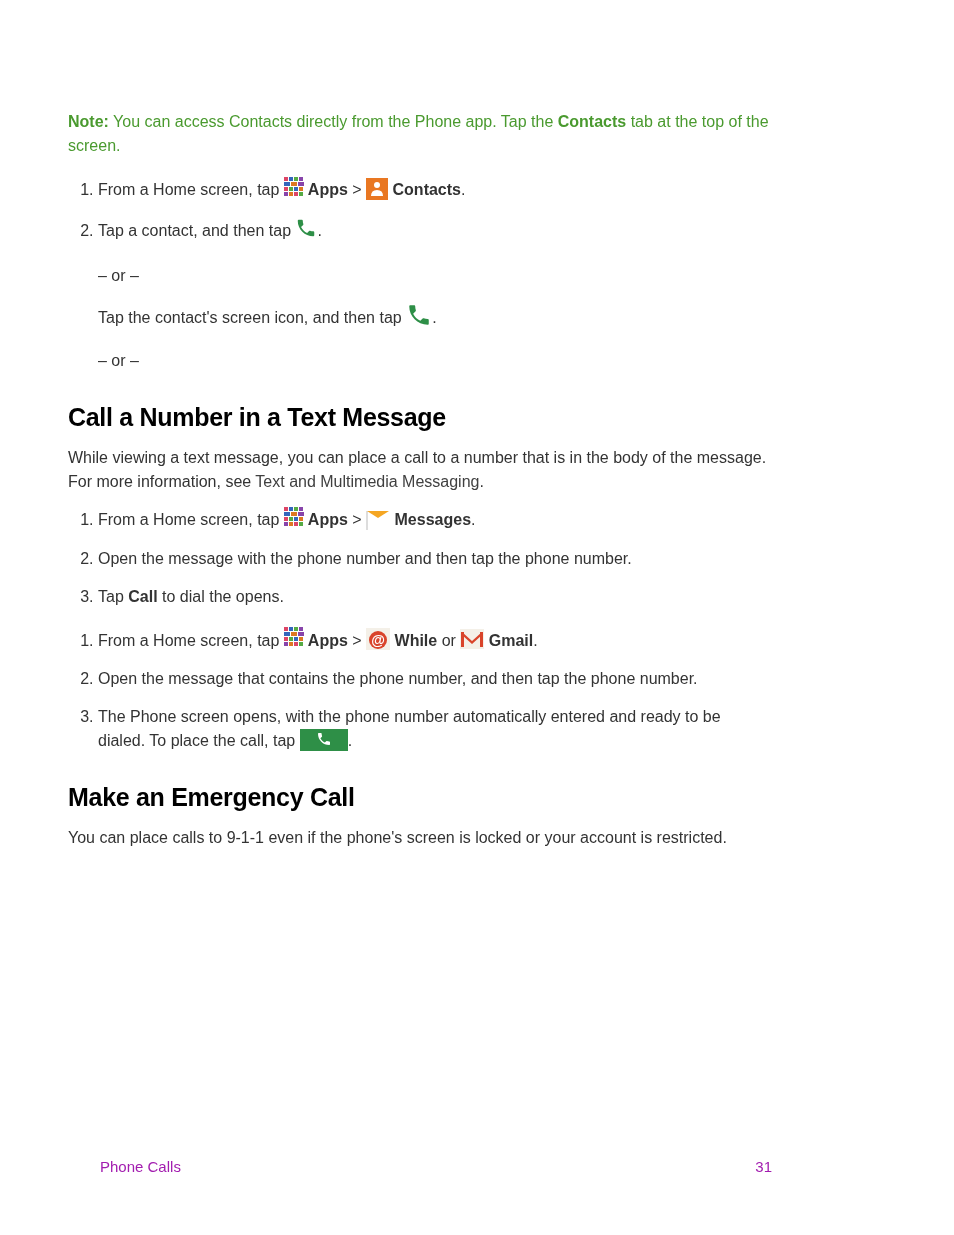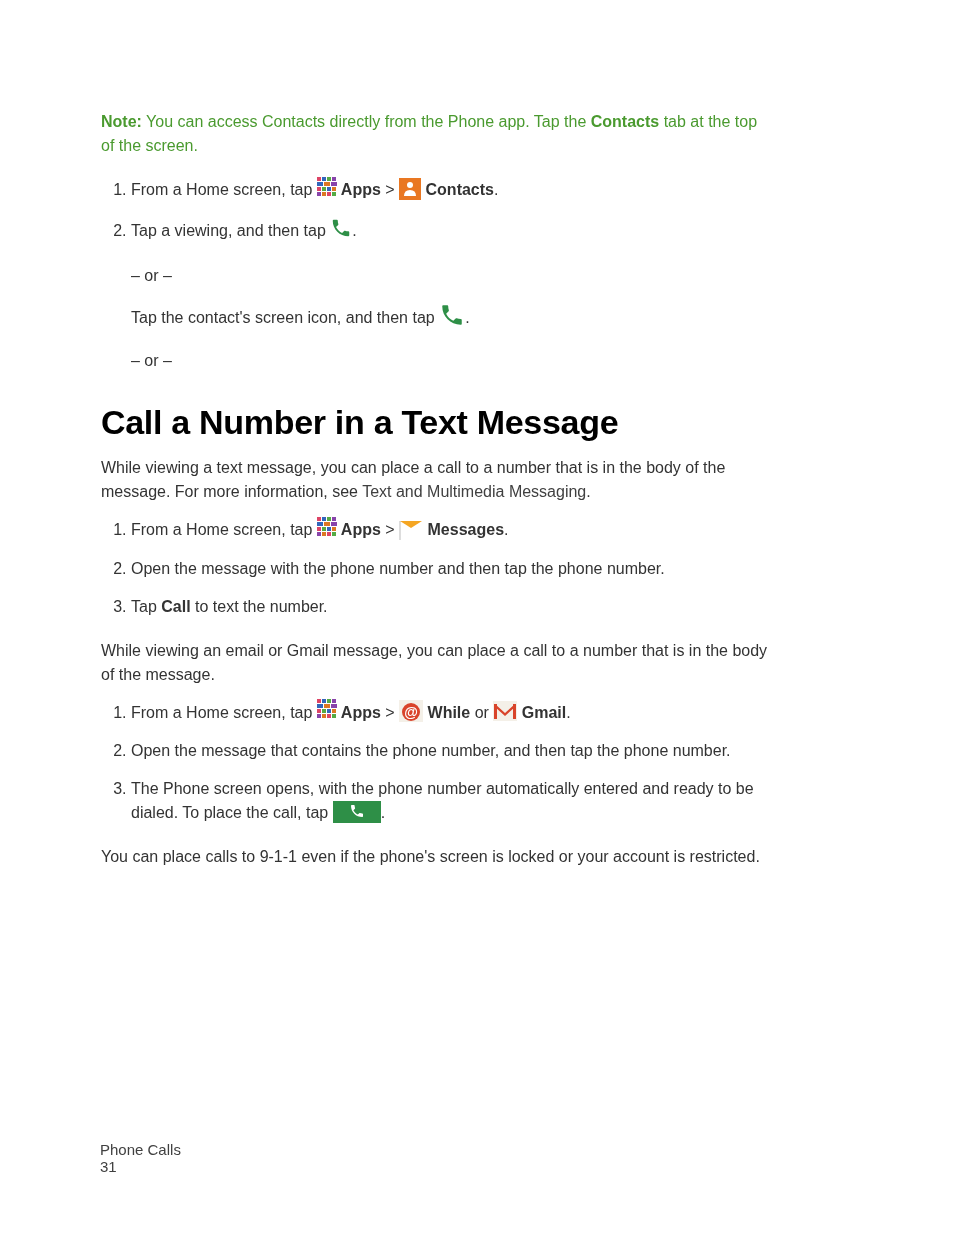--- a/index.html
+++ b/index.html
@@ -6,21 +6,21 @@
     margin: 0;
     padding: 0;
     font-family: Arial, Helvetica, sans-serif;
     font-size: 16px;
     color: #333;
     background: #fff;
   }
   .page {
     width: 872px;
     min-height: 1235px;
-    padding: 110px 100px 60px 101px;
+    padding: 110px 100px 60px 68px;
     box-sizing: border-box;
     position: relative;
   }
   .note {
     color: #4a9a2f;
     line-height: 1.5;
     margin-bottom: 20px;
   }
   .note .bold {
     font-weight: bold;
@@ -34,21 +34,21 @@
     line-height: 1.5;
   }
   .sub {
     margin-left: 30px;
     margin-bottom: 14px;
     line-height: 1.5;
   }
   h2 {
     font-family: Arial, Helvetica, sans-serif;
     font-weight: 900;
-    font-size: 34px;
+    font-size: 25px;
     color: #000;
     margin: 30px 0 14px 0;
     letter-spacing: -0.3px;
   }
   p {
     margin: 0 0 14px 0;
     line-height: 1.5;
   }
   .link {
     color: #404040;
@@ -136,23 +136,22 @@
     position: relative; vertical-align: middle; top: -2px;
   }
   .dial-btn svg { position: absolute; left: 16px; top: 2px; width: 16px; height: 16px; }
   .footer {
     position: absolute;
     bottom: 60px;
     left: 100px;
     right: 100px;
     display: flex;
     justify-content: space-between;
-    color: #404040;
+    color: #a21caf;
     font-size: 15px;
-    flex-direction: column;
   }
 </style>
 </head>
 <body>
 
 <div class="page">
 
   <p class="note">
     <span class="bold">Note:</span><span> You can access Contacts directly from the Phone app. Tap the </span><span class="bold">Contacts</span><span> tab at the top of the screen.</span>
   </p>
@@ -182,21 +181,21 @@
             <span class="dot c-orange"></span>
             <span class="dot c-pink"></span>
             <span class="dot c-green"></span>
           </span>
       </span><span class="bold">Apps</span><span> &gt; </span><span class="icon contacts-icon"><svg width="16" height="16" viewBox="0 0 16 16">
             <circle cx="8" cy="5" r="3" fill="#fff"></circle>
             <path d="M2 16 Q2 10 8 10 Q14 10 14 16 Z" fill="#fff"></path>
           </svg></span> <span class="bold">Contacts</span><span>.</span>
     </li>
     <li>
-      <span>Tap a viewing, and then tap </span><span class="icon phone-icon"><svg viewBox="0 0 24 24">
+      <span>Tap a contact, and then tap </span><span class="icon phone-icon"><svg viewBox="0 0 24 24">
             <path fill="#2e8f47" d="M6.6 10.8c1.4 2.8 3.8 5.2 6.6 6.6l2.2-2.2c.3-.3.7-.4 1-.2 1.1.4 2.3.6 3.6.6.6 0 1 .4 1 1V20c0 .6-.4 1-1 1C10.6 21 3 13.4 3 4c0-.6.4-1 1-1h3.5c.6 0 1 .4 1 1 0 1.2.2 2.4.6 3.6.1.3 0 .7-.2 1l-2.3 2.2z"></path>
           </svg></span><span>.</span>
       <p class="sub" style="margin-left:0; margin-top:18px;">– or –</p>
       <p class="sub" style="margin-left:0;">
         <span>Tap the contact's screen icon, and then tap </span><span class="icon phone-icon-big"><svg viewBox="0 0 24 24">
               <path fill="#2e8f47" d="M6.6 10.8c1.4 2.8 3.8 5.2 6.6 6.6l2.2-2.2c.3-.3.7-.4 1-.2 1.1.4 2.3.6 3.6.6.6 0 1 .4 1 1V20c0 .6-.4 1-1 1C10.6 21 3 13.4 3 4c0-.6.4-1 1-1h3.5c.6 0 1 .4 1 1 0 1.2.2 2.4.6 3.6.1.3 0 .7-.2 1l-2.3 2.2z"></path>
             </svg></span><span>.</span>
       </p>
       <p class="sub" style="margin-left:0;">– or –</p>
     </li>
@@ -229,25 +228,24 @@
         <span class="row">
             <span class="dot c-purple"></span>
             <span class="dot c-orange"></span>
             <span class="dot c-pink"></span>
             <span class="dot c-green"></span>
           </span>
       </span><span class="bold">Apps</span><span> &gt; </span><span class="icon messages-icon"><span class="env-top"></span><span class="env-bot"></span></span> <span class="bold">Messages</span><span>.</span>
     </li>
     <li>Open the message with the phone number and then tap the phone number.</li>
     <li>
-      <span>Tap </span><span class="bold">Call</span><span> to text the number.</span>
+      <span>Tap </span><span class="bold">Call</span><span> to dial the opens.</span>
     </li>
   </ol>
 
-  <p>While viewing an email or Gmail message, you can place a call to a number that is in the body of the message.</p>
   <ol>
     <li>
       <span>From a Home screen, tap </span><span class="icon apps-icon">
         <span class="row">
             <span class="dot c-pink"></span>
             <span class="dot c-blue"></span>
             <span class="dot c-green"></span>
             <span class="dot c-purple"></span>
           </span>
         <span class="row row2">
@@ -274,20 +272,21 @@
           </svg></span> <span class="bold">Gmail</span><span>.</span>
     </li>
     <li>Open the message that contains the phone number, and then tap the phone number.</li>
     <li>
       <span>The Phone screen opens, with the phone number automatically entered and ready to be dialed. To place the call, tap </span><span class="dial-btn"><svg viewBox="0 0 24 24">
             <path fill="#fff" d="M6.6 10.8c1.4 2.8 3.8 5.2 6.6 6.6l2.2-2.2c.3-.3.7-.4 1-.2 1.1.4 2.3.6 3.6.6.6 0 1 .4 1 1V20c0 .6-.4 1-1 1C10.6 21 3 13.4 3 4c0-.6.4-1 1-1h3.5c.6 0 1 .4 1 1 0 1.2.2 2.4.6 3.6.1.3 0 .7-.2 1l-2.3 2.2z"></path>
           </svg></span><span>.</span>
     </li>
   </ol>
 
+  <h2>Make an Emergency Call</h2>
   <p>You can place calls to 9-1-1 even if the phone's screen is locked or your account is restricted.</p>
 
   <div class="footer">
     <span>Phone Calls</span>
     <span>31</span>
   </div>
 
 </div>
 
 </body></html>

